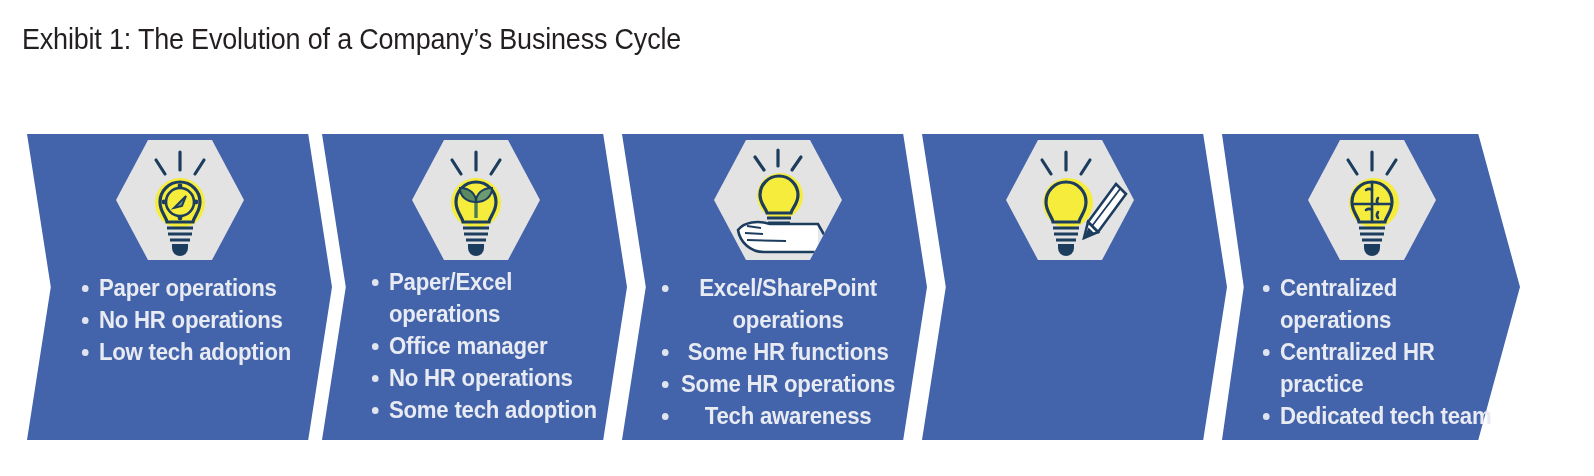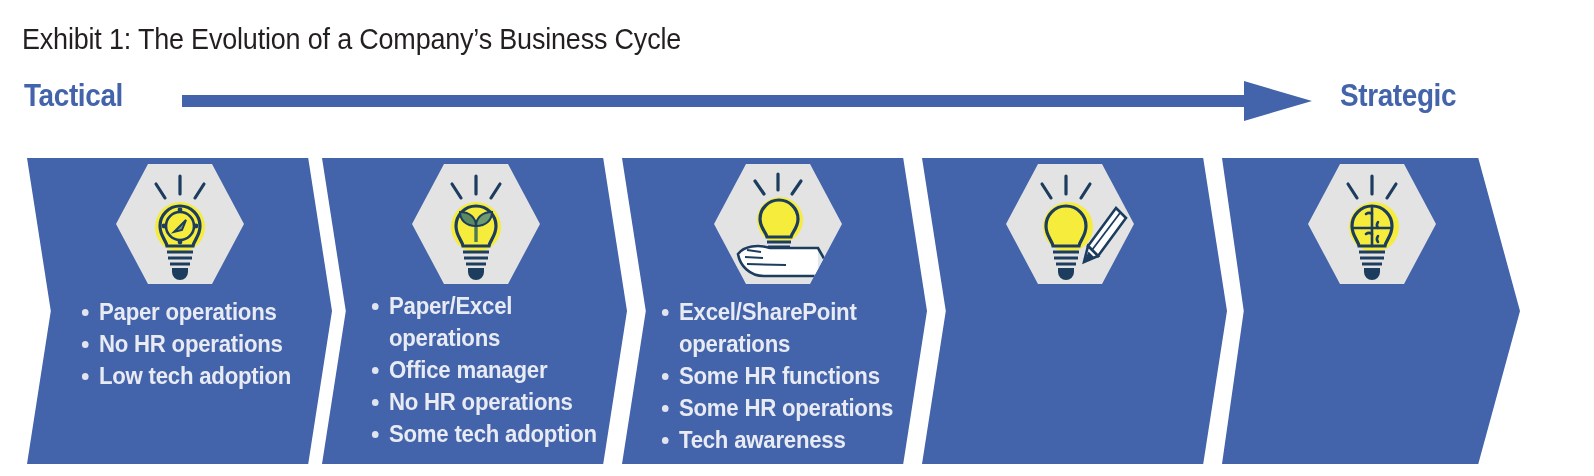--- a/index.html
+++ b/index.html
@@ -35,21 +35,21 @@
     letter-spacing: -0.4px;
     white-space: nowrap;
     transform: scaleX(0.90);
   }
   #label-tactical  { left: 24px;  transform-origin: left top; }
   #label-strategic { left: 1340px; transform-origin: left top; }
 
   #axis-arrow { position: absolute; left: 182px; top: 0; width: 1130px; height: 46px; }
 
   
-  #chevron-band { position: absolute; left: 0; top: 134px; width: 1594px; height: 306px; margin-top: 24px; }
+  #chevron-band { position: absolute; left: 0; top: 134px; width: 1594px; height: 306px; }
   .chev {
     position: absolute;
     top: 0;
     height: 306px;
     background: #4363ab;
   }
   
   .chev-mid {
     clip-path: polygon(0 0, 92.2% 0, 100% 50%, 92.2% 100%, 0 100%, 7.8% 50%);
   }
@@ -96,27 +96,20 @@
     background: #dfe4ef;
   }
 </style>
 </head>
 <body>
 
 <div id="stage">
 
   <div id="exhibit-title">Exhibit 1: The Evolution of a Company’s Business Cycle</div>
 
-  <div id="axis-row">
-    <div class="axis-label" id="label-tactical">Tactical</div>
-    <div class="axis-label" id="label-strategic">Strategic</div>
-    <svg id="axis-arrow" viewBox="0 0 1130 46">
-      <path d="M0 17 L1062 17 L1062 3 L1130 23 L1062 43 L1062 29 L0 29 Z" fill="#4363AB"></path>
-    </svg>
-  </div>
 
   <div id="chevron-band">
 
     <div class="chev chev-first" style="left:27px; width:305px;">
     </div>
     <div class="hex-wrap" style="left:116px;">
       <div class="hex">
         <svg viewBox="0 0 128 120">
           <g stroke="#1C3D5E" stroke-width="3.2" fill="none" stroke-linecap="round">
             <line x1="64" y1="12" x2="64" y2="30"></line>
@@ -198,21 +191,21 @@
           <path d="M24 90 C30 82 44 80 56 84 L104 84 L112 98 L104 112 L50 112 C36 112 26 102 24 90 Z" fill="#ffffff" stroke="#1C3D5E" stroke-width="2.6"></path>
           <g stroke="#1C3D5E" stroke-width="2" fill="none">
             <line x1="33" y1="86" x2="47" y2="88"></line>
             <line x1="31" y1="93" x2="49" y2="94"></line>
             <line x1="33" y1="100" x2="72" y2="101"></line>
           </g>
           <path d="M104 84 L112 98 L104 112 Z" fill="#1C3D5E" opacity="0.12"></path>
         </svg>
       </div>
     </div>
-    <ul class="bullets" style="left:661px; top:138px; width:250px;">
+    <ul class="bullets" style="left:661px; top:138px; width:250px;text-align:center;">
       <li>Excel/SharePoint
 operations</li>
       <li>Some HR functions</li>
       <li>Some HR operations</li>
       <li>Tech awareness</li>
     </ul>
 
     <div class="chev chev-mid" style="left:922px; width:305px;">
     </div>
     <div class="hex-wrap" style="left:1006px;">
@@ -263,15 +256,21 @@
             <line x1="46" y1="64" x2="82" y2="64"></line>
             <line x1="64" y1="44" x2="64" y2="82"></line>
             <path d="M58 50 a5 5 0 0 1 6 0"></path>
             <path d="M70 58 a5 5 0 0 0 0 6"></path>
             <path d="M58 70 a5 5 0 0 1 6 0"></path>
             <path d="M70 72 a5 5 0 0 0 0 6"></path>
           </g>
         </svg>
       </div>
     </div>
+    <ul class="bullets" style="left:1262px; top:138px; width:262px;">
+      <li>Centralized operations</li>
+      <li>Centralized HR
+practice</li>
+      <li>Dedicated tech team</li>
+    </ul>
 
   </div>
 </div>
 
 </body></html>

